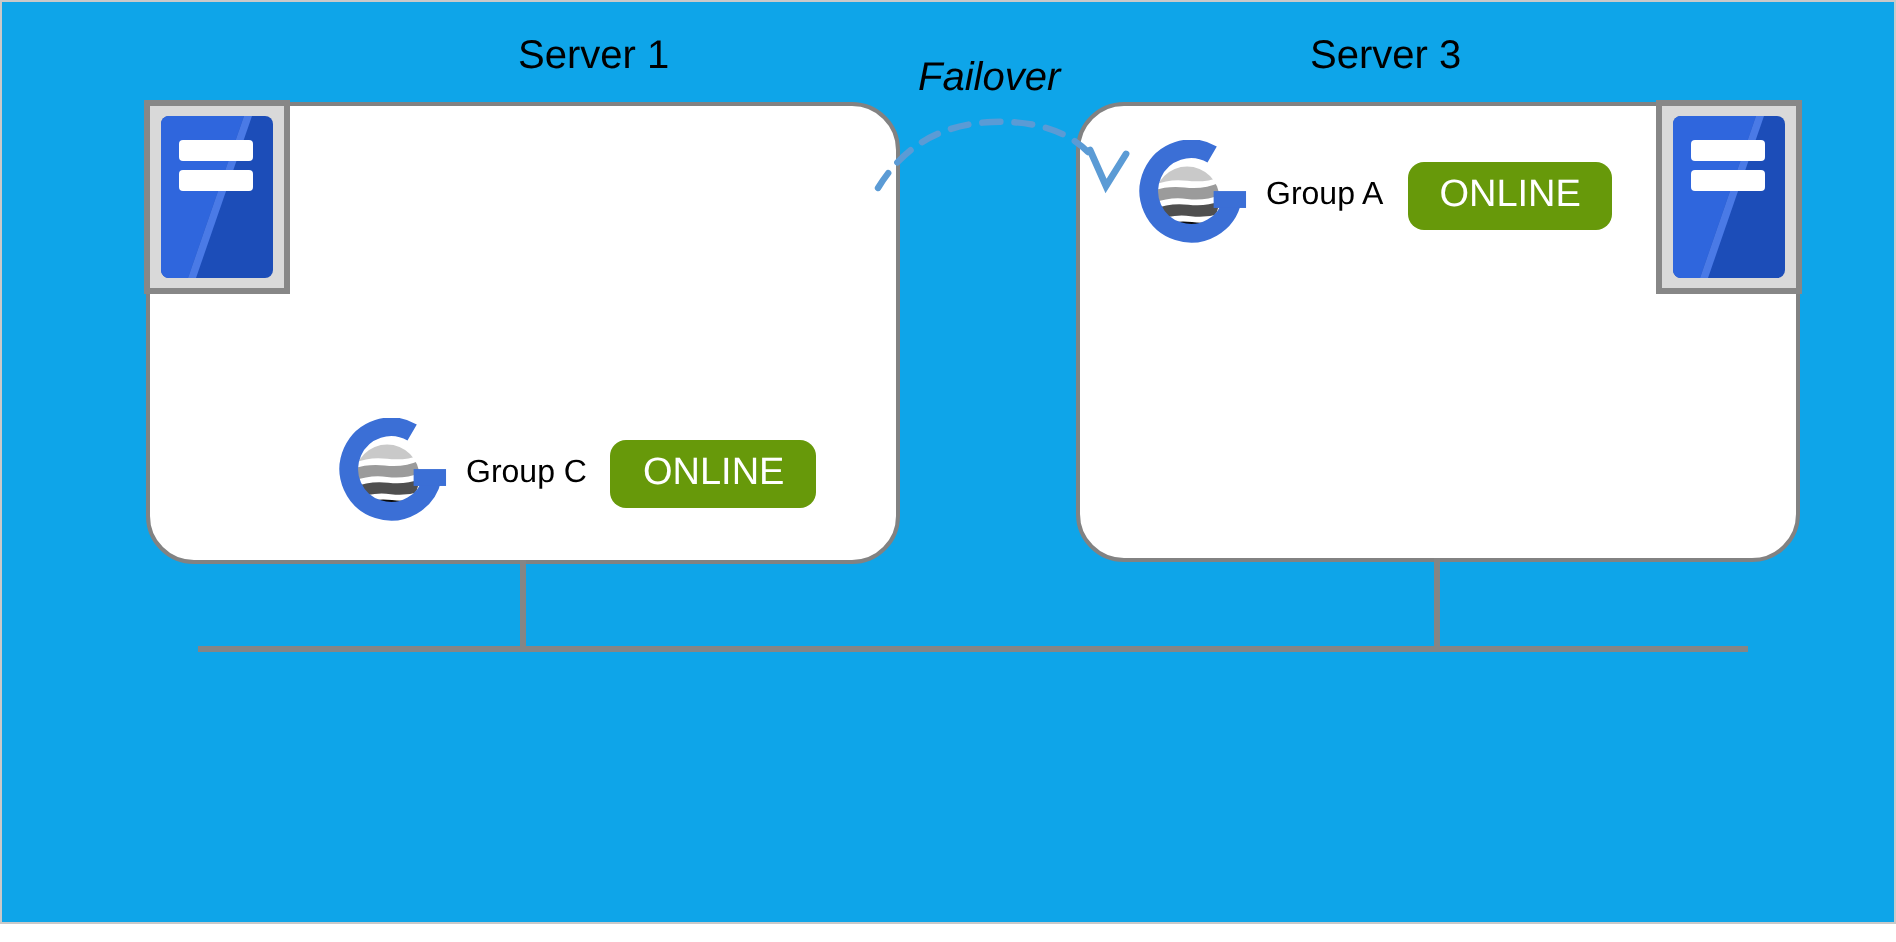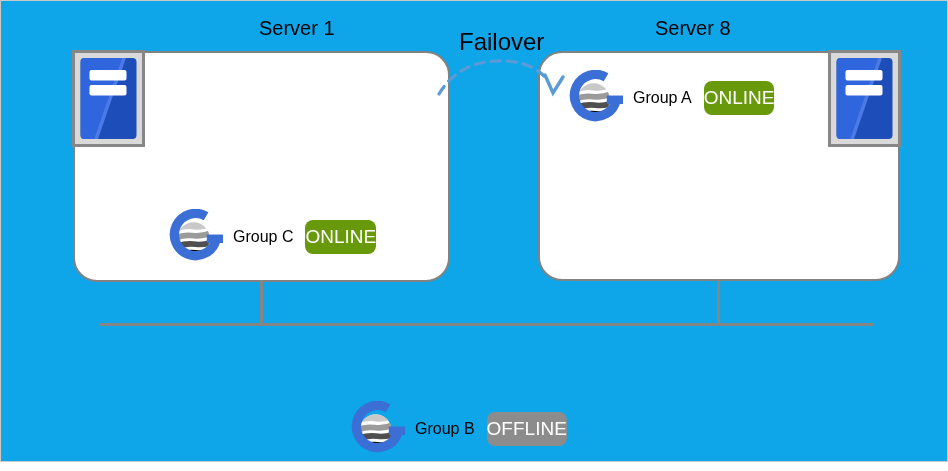--- a/index.html
+++ b/index.html
@@ -11,32 +11,32 @@
   }
   .server-box{
     position:absolute; box-sizing:border-box;
     border:2.5px solid var(--c-box_border,#828282); border-radius:24px; background:#fff;
   }
   .box-s1{left:72px; top:50px; width:377px; height:231px;}
   .box-s2{left:537px; top:50px; width:362px; height:230px;}
   .server-title{position:absolute; font-size:20px; white-space:nowrap;}
   .title-s1{left:258px; top:16px;}
   .title-s2{left:654px; top:16px;}
-  .failover-label{position:absolute; left:458px; top:27px; font-size:24px; white-space:nowrap;}
+  .failover-label{position:absolute; left:458px; top:27px; font-size:20px; white-space:nowrap;font-style:italic;}
   .plate{position:absolute; width:73px; height:97px; z-index:3;}
   .plate-s1{left:71px; top:49px;}
   .plate-s2{left:827px; top:49px;}
   .group-row{position:absolute; display:flex; align-items:center; gap:9px; height:55px; z-index:4;}
   .row-a{left:568px; top:69px;}
   .row-c{left:168px; top:208px;justify-content:center;}
   .row-b{left:350px; top:400px;}
   .group-logo{width:55px; height:55px; flex:0 0 auto;}
   .group-name{font-size:16px; white-space:nowrap;}
   .badge{
-    margin-left:3px; padding:5px 0; border-radius:8px;
+    margin-left:3px; padding:5px 16px; border-radius:8px;
     font-size:19px; line-height:24px; color:var(--c-badge_text,#fff); white-space:nowrap;
   }
   .badge-online{background:var(--c-online_bg,#67990a);}
   .badge-offline{background:var(--c-offline_bg,#8c8c8c);}
   .bus-h{position:absolute; left:98px; top:322px; width:775px; height:3px; background:var(--c-connector_gray,#858585);}
   .bus-v{position:absolute; width:3px; background:var(--c-connector_gray,#858585);}
   .bus-v1{left:259px; top:279px; height:46px;}
   .bus-v2{left:716px; top:278px; height:47px;}
   .overlay{position:absolute; left:0; top:0; width:948px; height:471px; pointer-events:none; z-index:5;}
   .defs-store{position:absolute; width:0; height:0; overflow:hidden;}
@@ -79,21 +79,21 @@
     </symbol>
   </defs>
 </svg>
 
 <div class="canvas">
 
   <div class="server-box box-s1"></div>
   <div class="server-box box-s2"></div>
 
   <div class="server-title title-s1">Server 1</div>
-  <div class="server-title title-s2">Server 8</div>
+  <div class="server-title title-s2">Server 3</div>
 
   <div class="failover-label">Failover</div>
 
   <svg class="plate plate-s1" viewBox="0 0 73 97">
     <use href="#server-icon"></use>
   </svg>
   <svg class="plate plate-s2" viewBox="0 0 73 97">
     <use href="#server-icon"></use>
   </svg>
 
@@ -110,26 +110,19 @@
   </div>
 
   <div class="group-row row-c">
     <svg class="group-logo" viewBox="0 0 56 56">
       <use href="#group-logo"></use>
     </svg>
     <span class="group-name">Group C</span>
     <span class="badge badge-online">ONLINE</span>
   </div>
 
-  <div class="group-row row-b">
-    <svg class="group-logo" viewBox="0 0 56 56">
-      <use href="#group-logo"></use>
-    </svg>
-    <span class="group-name">Group B</span>
-    <span class="badge badge-offline">OFFLINE</span>
-  </div>
 
   <svg class="overlay" viewBox="0 0 948 471">
     <path d="M438 93 C 452 70, 472 61, 495 60 C 517 59, 533 65, 543 75" fill="none" style="stroke:var(--c-arrow_blue,#5b9bd5)" stroke-width="3.2" stroke-dasharray="9 7" stroke-linecap="round"></path>
     <path d="M544 74 L552 92 L562 76" fill="none" style="stroke:var(--c-arrow_blue,#5b9bd5)" stroke-width="3.4" stroke-linecap="round"></path>
   </svg>
 
 </div>
 
 </body></html>

